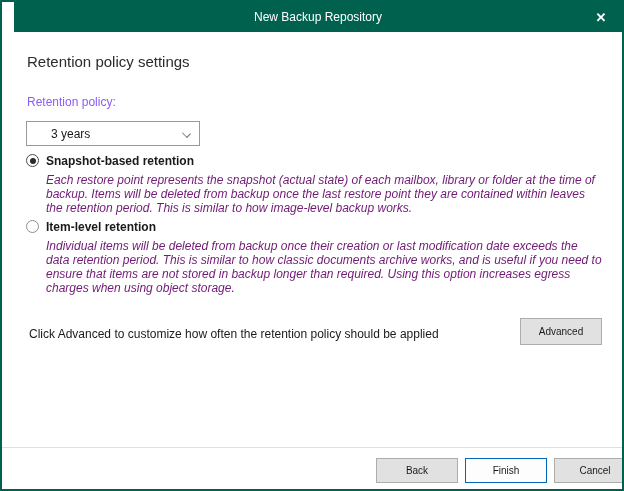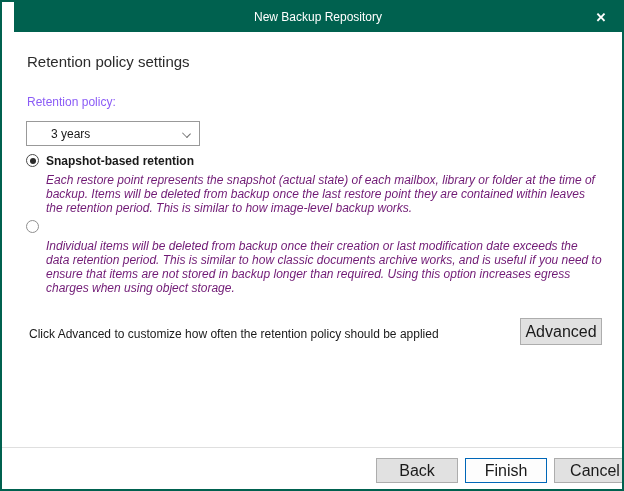--- a/index.html
+++ b/index.html
@@ -92,21 +92,21 @@
   }
   
   .advanced-hint{
     position:absolute;left:27px;top:325px;
     font-size:12px;color:#1a1a1a;
   }
   .btn{
     background:var(--btn_face);
     border:1px solid var(--btn_border);
     font-family:"Liberation Sans", sans-serif;
-    font-size:16px;color:#1a1a1a;
+    font-size:10px;color:#1a1a1a;
     cursor:pointer;
   }
   .advanced-btn{
     position:absolute;left:518px;top:316px;width:82px;height:27px;
   }
   
   .footer-divider{
     position:absolute;left:0;right:0;top:445px;height:1px;
     background:var(--divider);
   }
@@ -142,20 +142,21 @@
     <div class="option-head">
       <span class="radio checked"></span>
       <span class="option-label">Snapshot-based retention</span>
     </div>
     <div class="option-desc">Each restore point represents the snapshot (actual state) of each mailbox, library or folder at the time of backup. Items will be deleted from backup once the last restore point they are contained within leaves the retention period. This is similar to how image-level backup works.</div>
   </div>
 
   <div class="option option-2">
     <div class="option-head">
       <span class="radio unchecked"></span>
+      <span class="option-label">Item-level retention</span>
     </div>
     <div class="option-desc">Individual items will be deleted from backup once their creation or last modification date exceeds the data retention period. This is similar to how classic documents archive works, and is useful if you need to ensure that items are not stored in backup longer than required. Using this option increases egress charges when using object storage.</div>
   </div>
 
   <div class="advanced-hint">Click Advanced to customize how often the retention policy should be applied</div>
   <button class="btn advanced-btn">Advanced</button>
 
   <div class="footer-divider"></div>
 
   <button class="btn footer-btn back-btn">Back</button>

